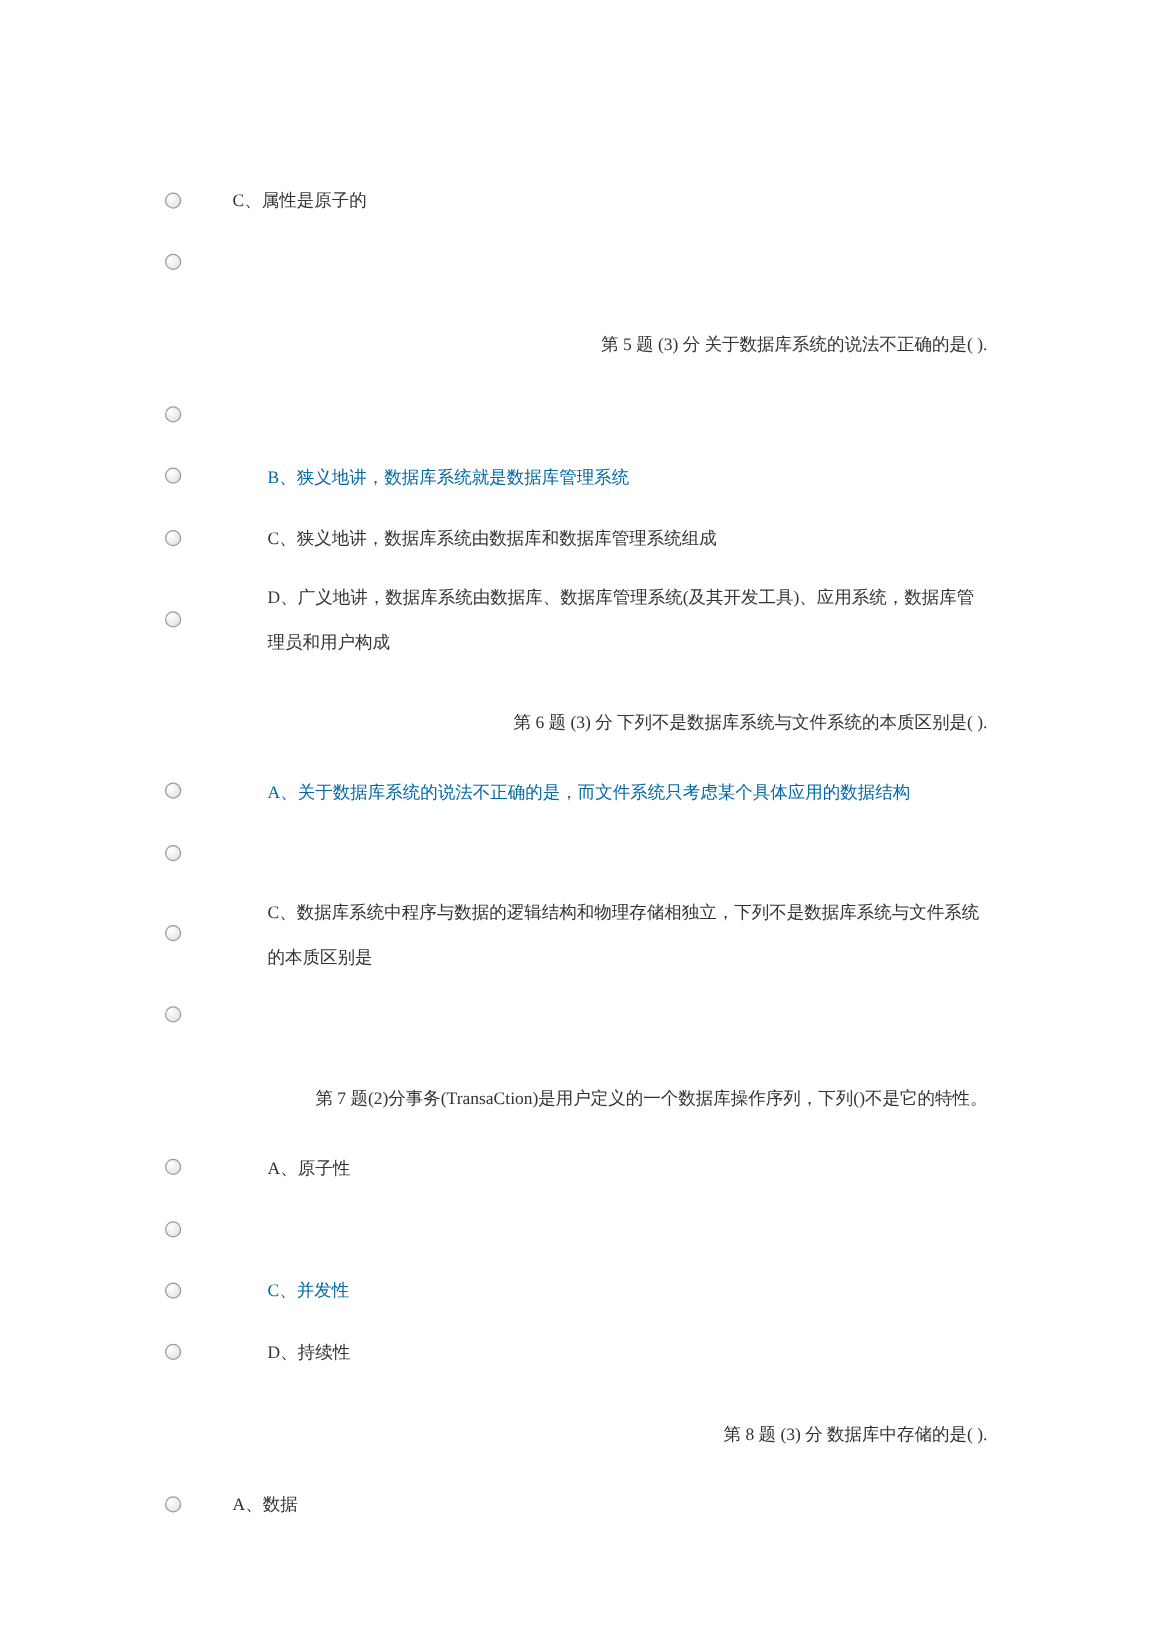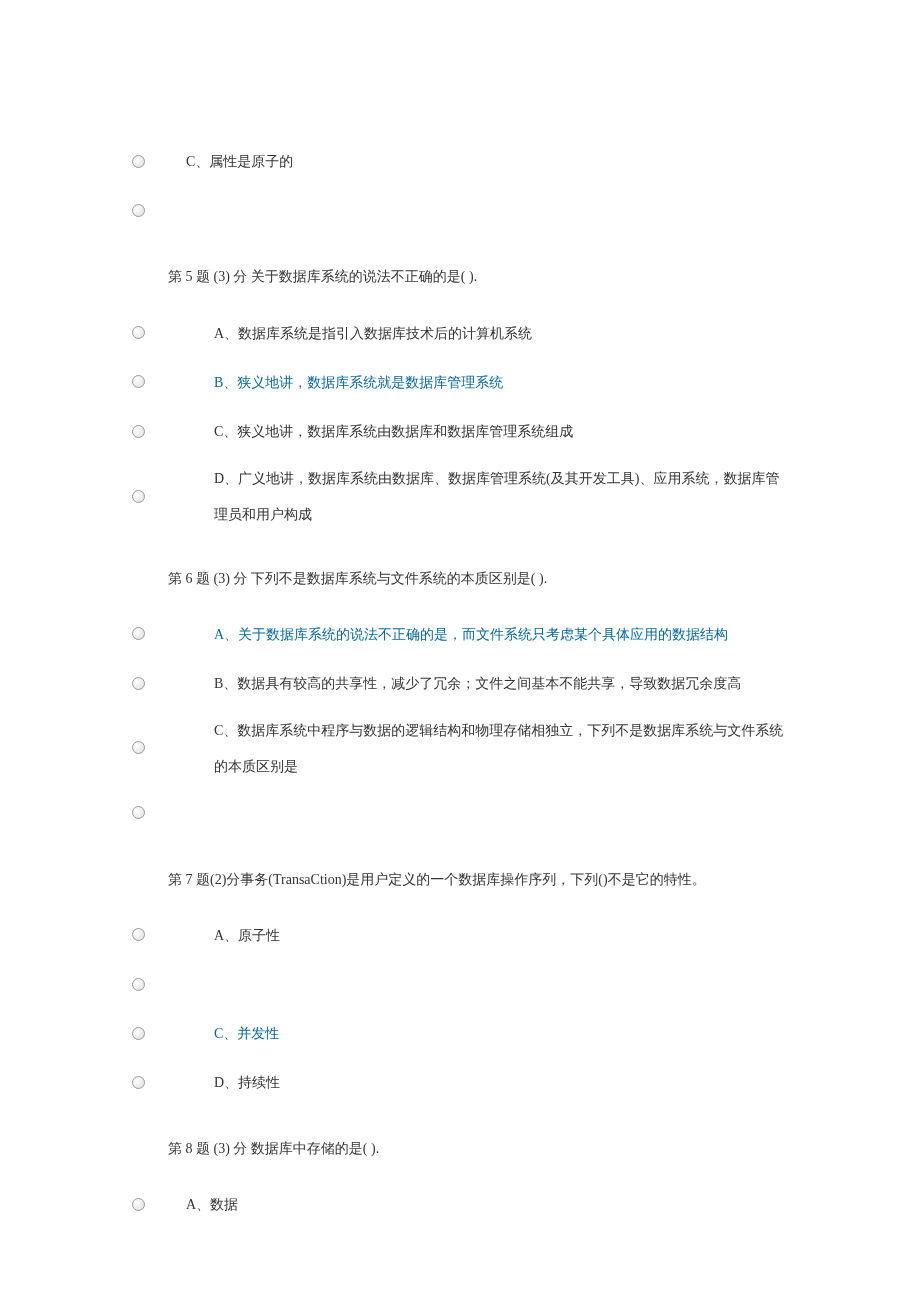--- a/index.html
+++ b/index.html
@@ -36,22 +36,22 @@
       flex: 1;
       line-height: 2.6;
       padding-top: 2px;
     }
     .option-text.indent {
       padding-left: 28px;
     }
     .question-title {
       margin-top: 30px;
       margin-bottom: 18px;
-      margin-left: 38px;
       line-height: 2.2;
+      text-align: right;
     }
     .red { color: #0369a1; }
   </style>
 </head>
 <body>
 
 <div class="option-row">
   <div class="radio-cell">
     <input type="radio" class="radio" style="">
   </div>
@@ -63,21 +63,20 @@
     <input type="radio" class="radio" style="">
   </div>
 </div>
 
 <div class="question-title">第 5 题 (3) 分 关于数据库系统的说法不正确的是( ).</div>
 
 <div class="option-row">
   <div class="radio-cell">
     <input type="radio" class="radio" style="">
   </div>
-  <div class="option-text indent">A、数据库系统是指引入数据库技术后的计算机系统</div>
 </div>
 
 <div class="option-row">
   <div class="radio-cell">
     <input type="radio" class="radio" style="">
   </div>
   <div class="option-text indent red">B、狭义地讲，数据库系统就是数据库管理系统</div>
 </div>
 
 <div class="option-row">
@@ -100,21 +99,20 @@
   <div class="radio-cell">
     <input type="radio" class="radio" style="">
   </div>
   <div class="option-text indent red">A、关于数据库系统的说法不正确的是，而文件系统只考虑某个具体应用的数据结构</div>
 </div>
 
 <div class="option-row">
   <div class="radio-cell">
     <input type="radio" class="radio" style="">
   </div>
-  <div class="option-text indent">B、数据具有较高的共享性，减少了冗余；文件之间基本不能共享，导致数据冗余度高</div>
 </div>
 
 <div class="option-row">
   <div class="radio-cell">
     <input type="radio" class="radio" style="">
   </div>
   <div class="option-text indent">C、数据库系统中程序与数据的逻辑结构和物理存储相独立，下列不是数据库系统与文件系统的本质区别是</div>
 </div>
 
 <div class="option-row">

